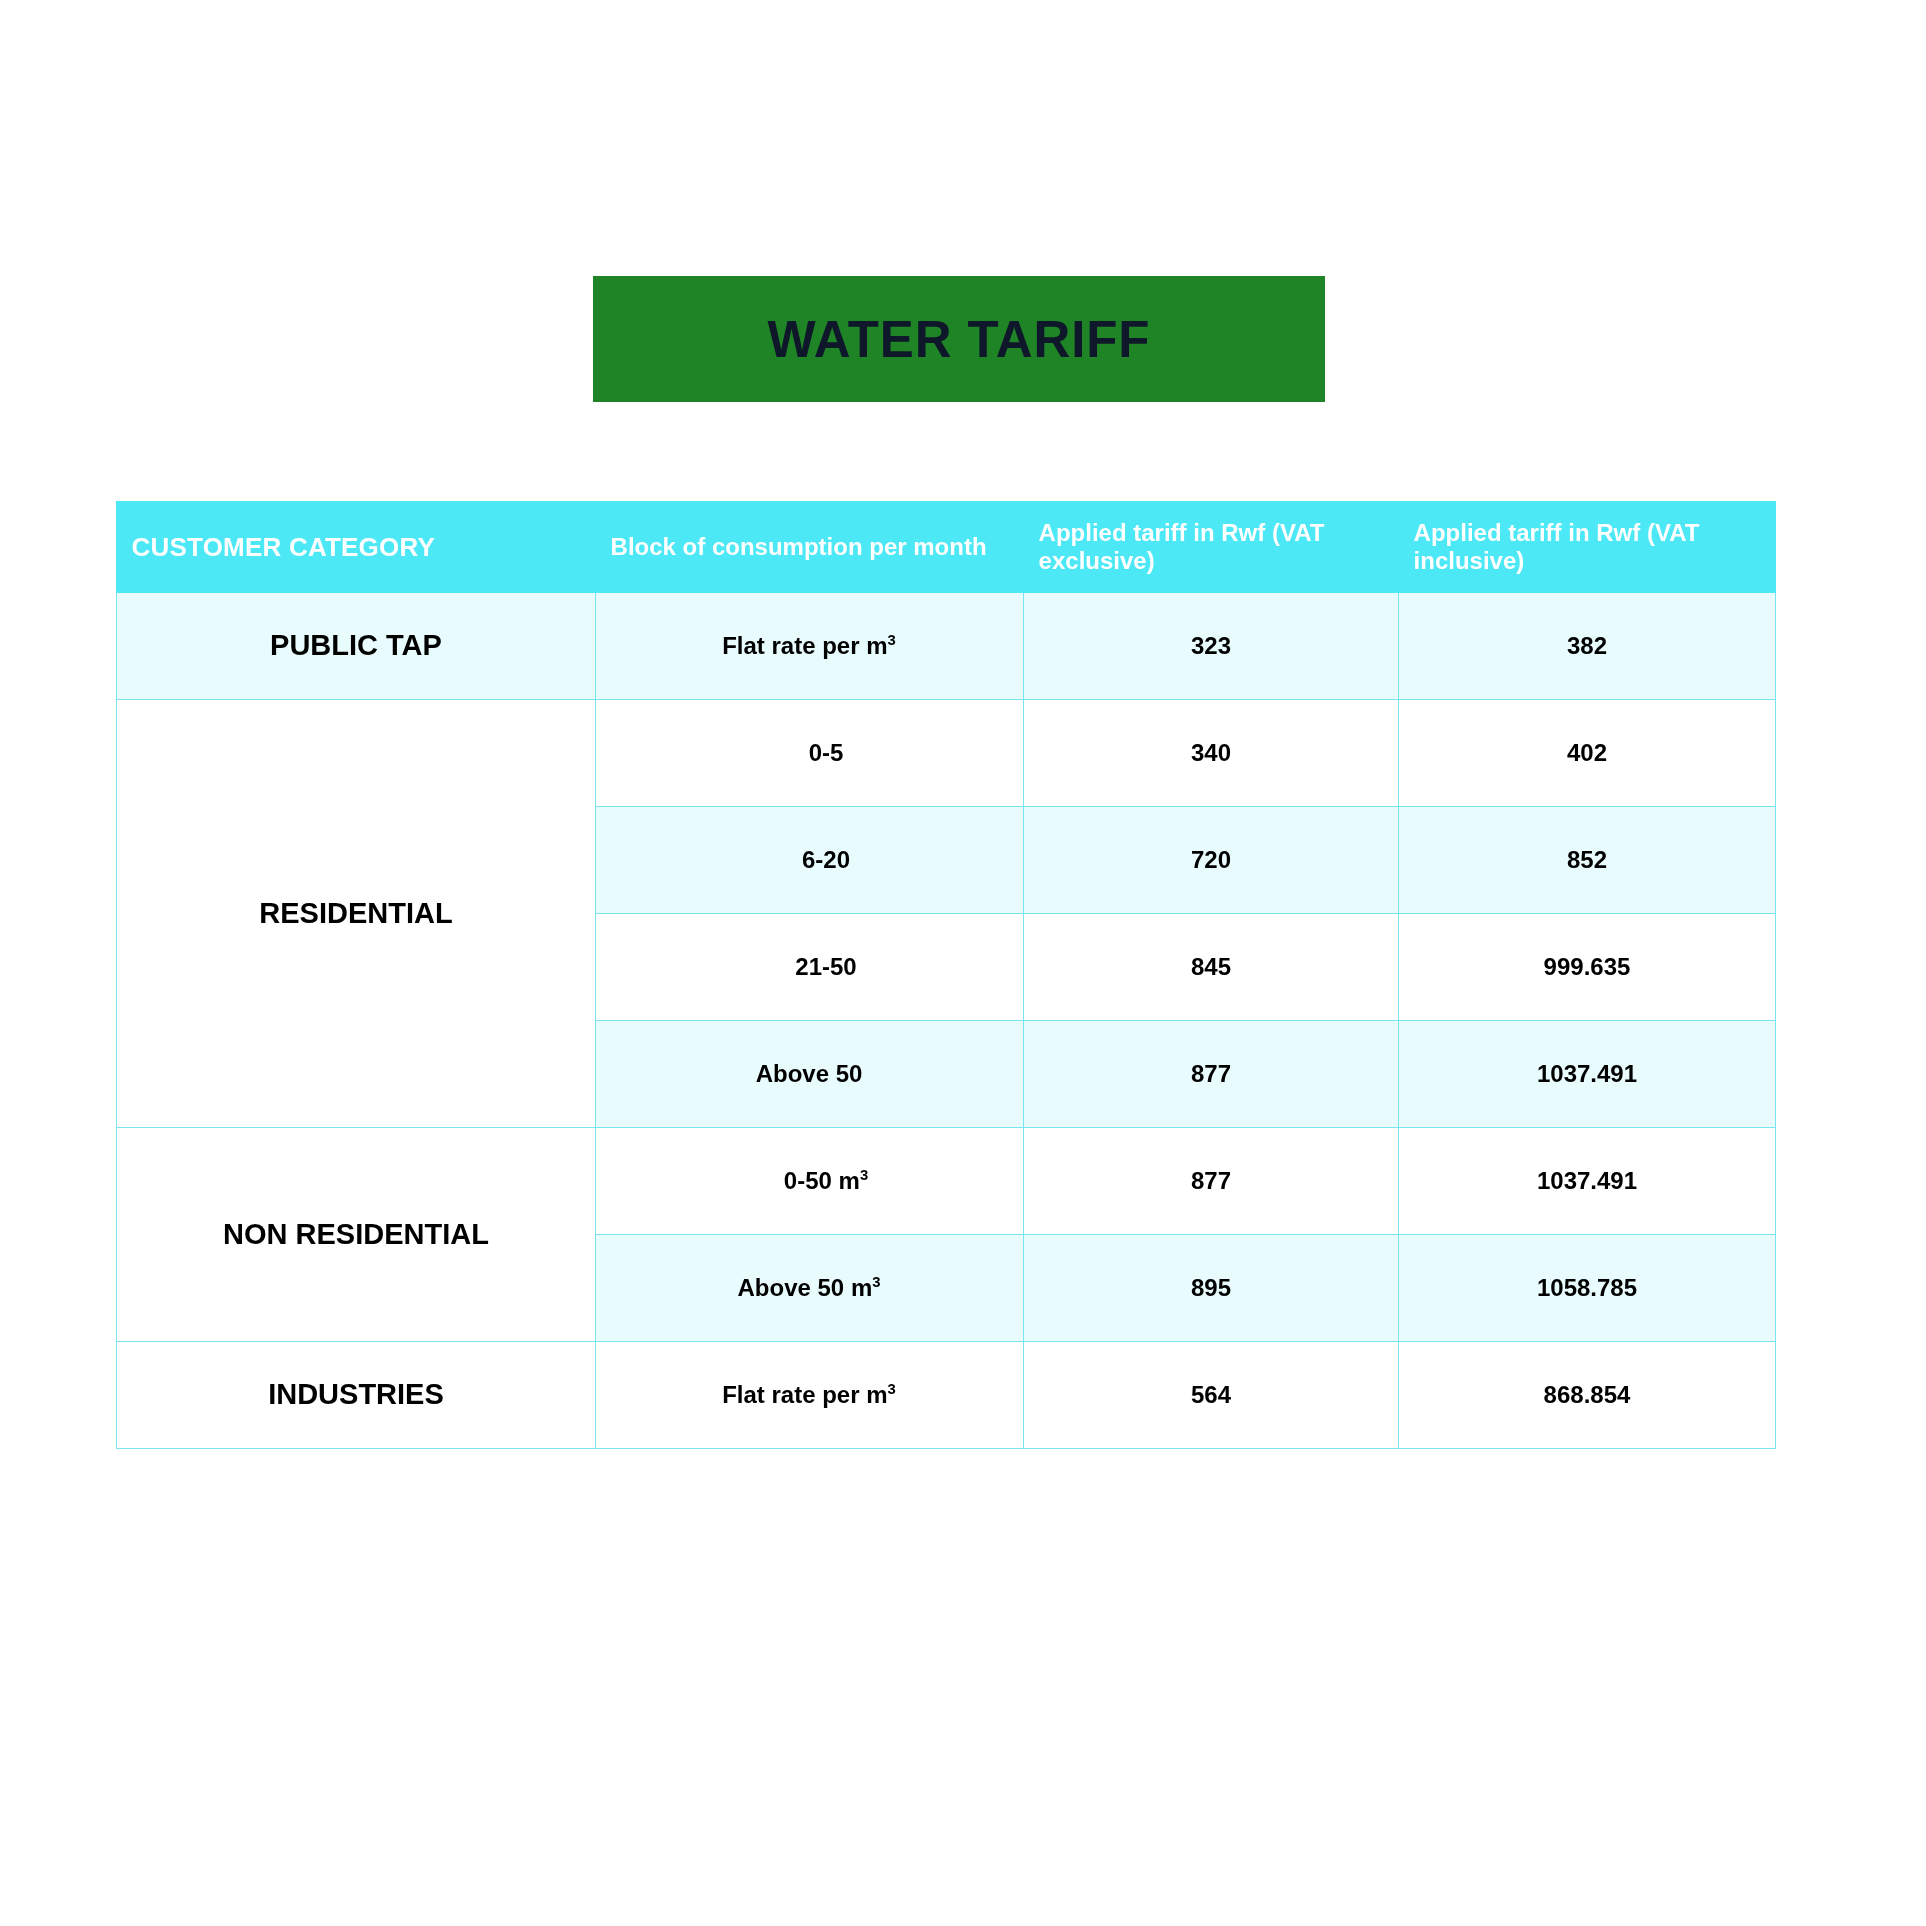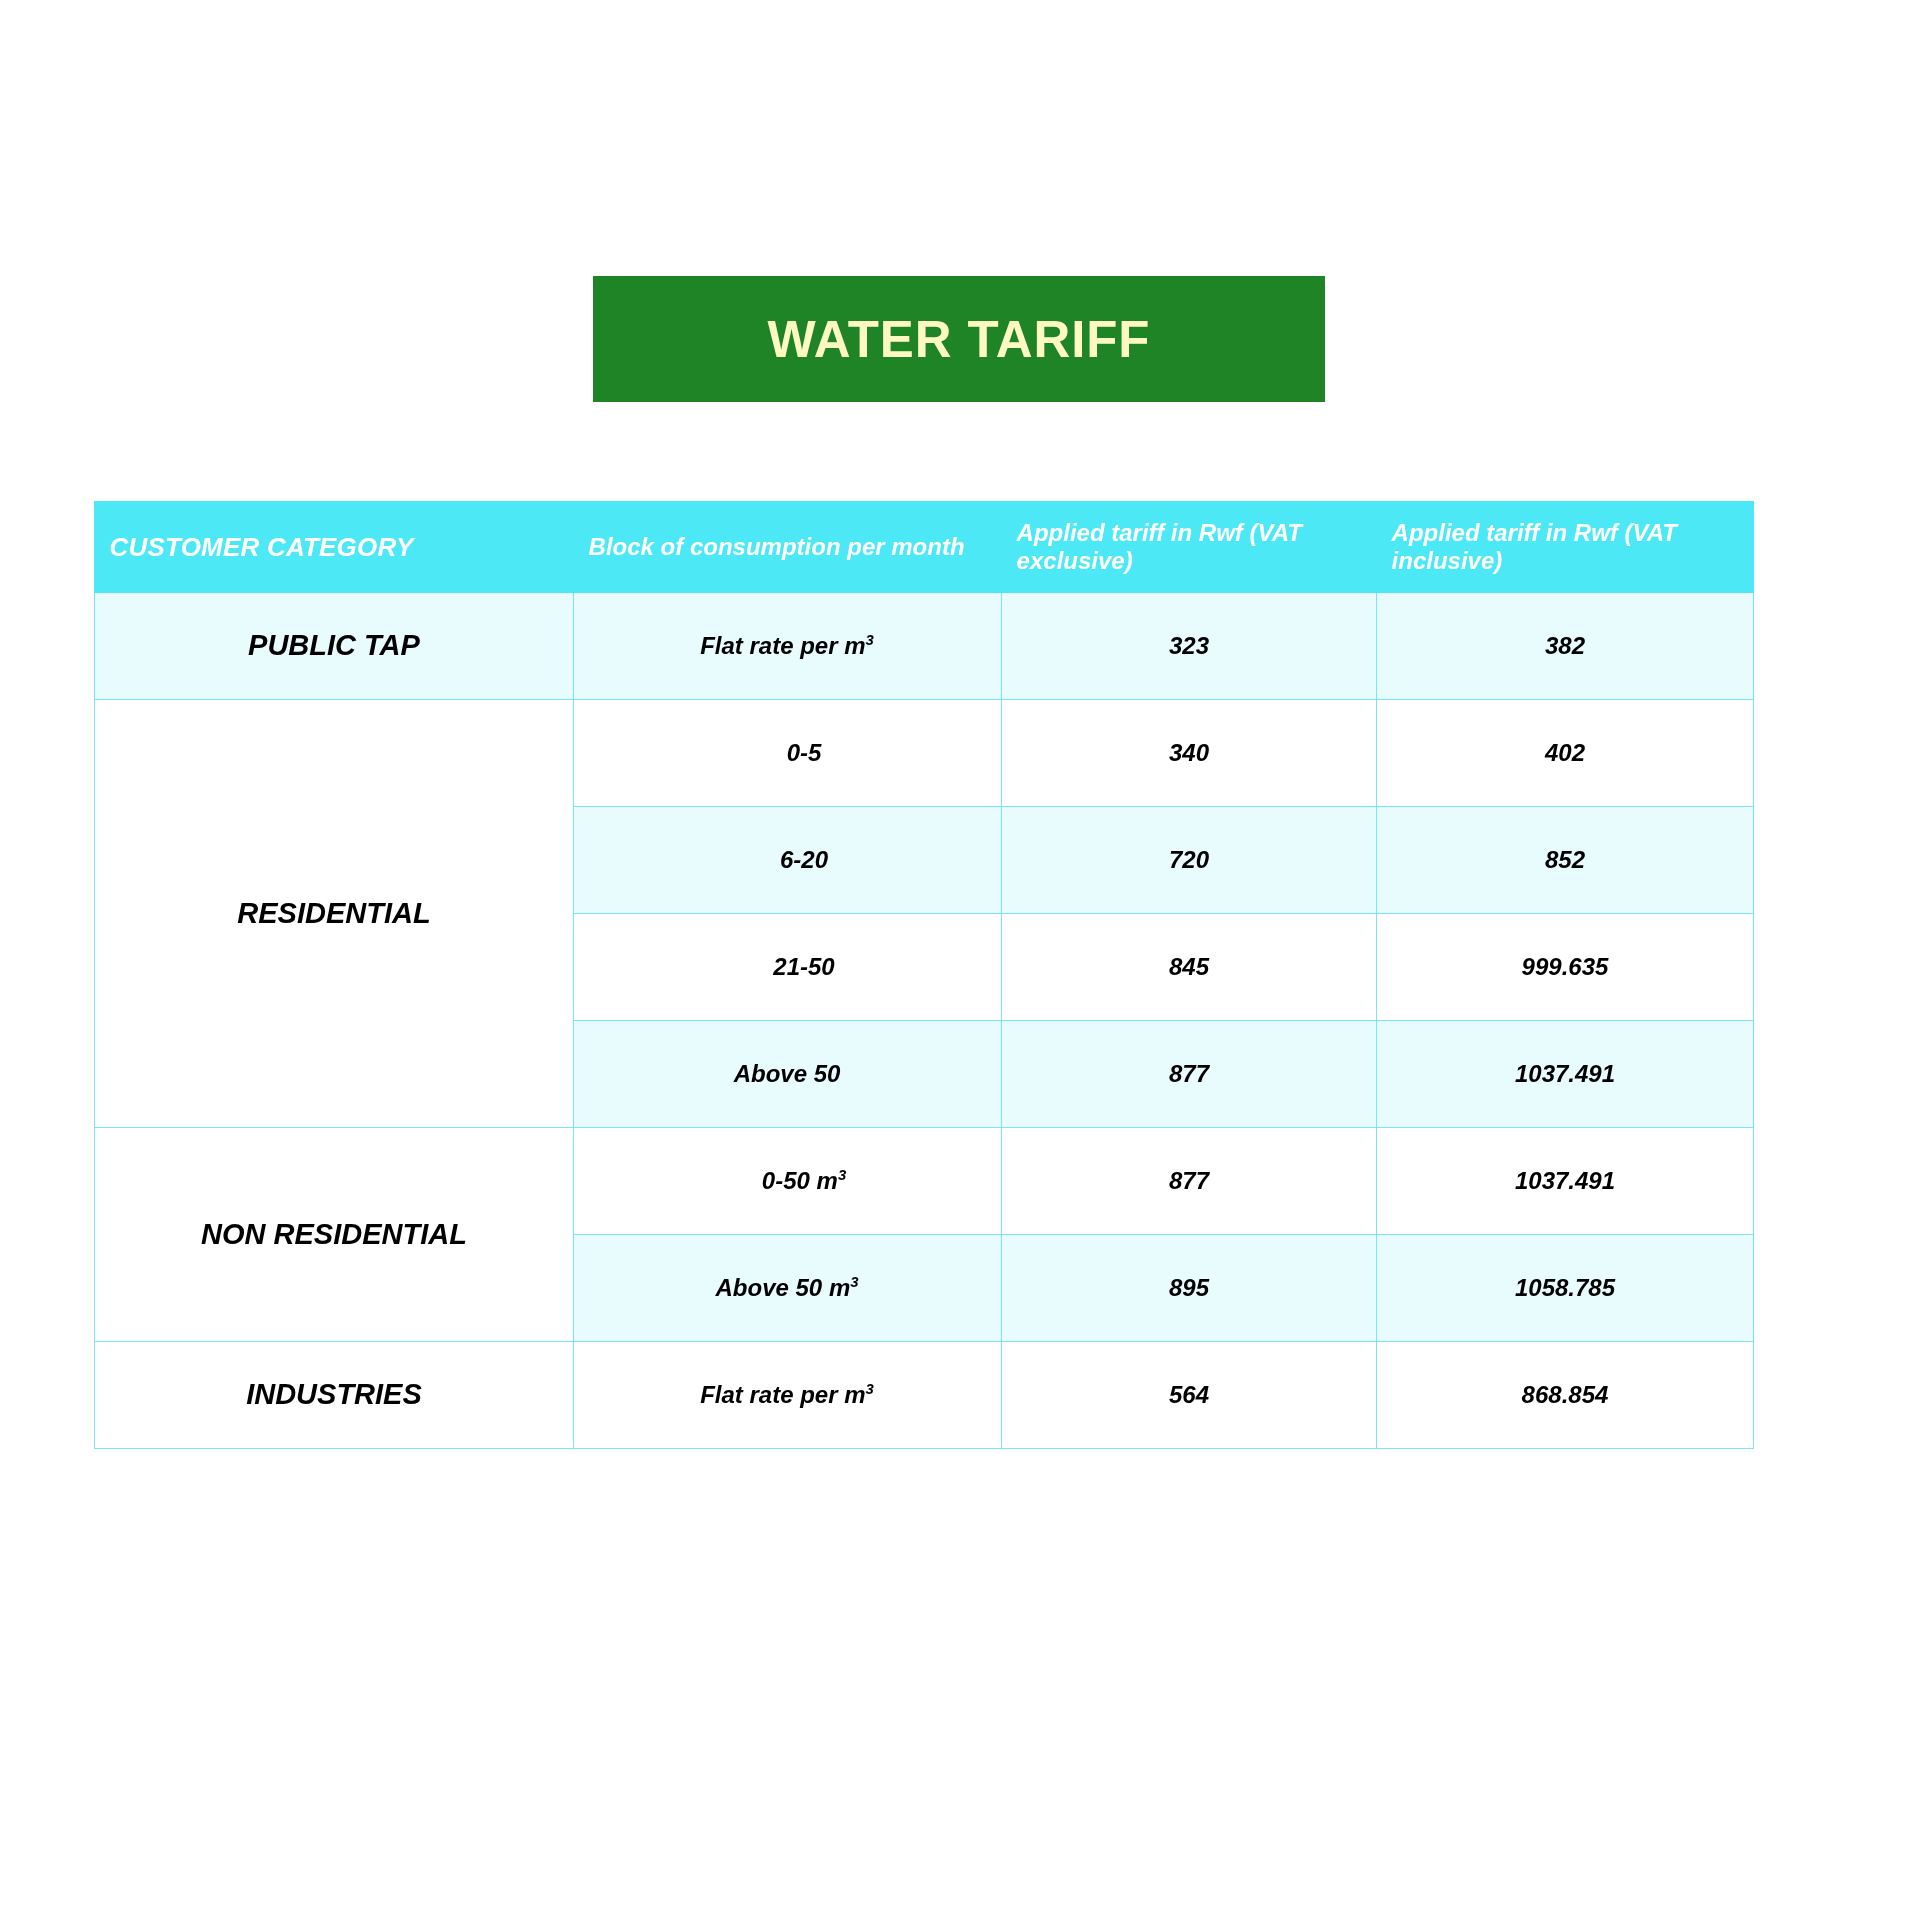--- a/index.html
+++ b/index.html
@@ -21,36 +21,35 @@
     left: 593px;
     top: 276px;
     width: 732px;
     height: 126px;
     background: #1e8425;
     display: flex;
     align-items: center;
     justify-content: center;
   }
   #title-banner .title-text {
-    color: #fef9c3;
+    color: #0f172a;
     font-size: 51px;
     font-weight: bold;
     letter-spacing: 0.9px;
     white-space: nowrap;
   }
 
   
   #tariff-table {
     position: absolute;
-    left: 94px;
+    left: 116px;
     top: 501px;
     width: 1659px;
     border-collapse: collapse;
     table-layout: fixed;
-    font-style: italic;
   }
   #tariff-table col.c0 { width: 479px; }
   #tariff-table col.c1 { width: 428px; }
   #tariff-table col.c2 { width: 375px; }
   #tariff-table col.c3 { width: 377px; }
 
   #tariff-table thead th {
     background: #4de8f5;
     color: #ffffff;
     font-size: 24px;

